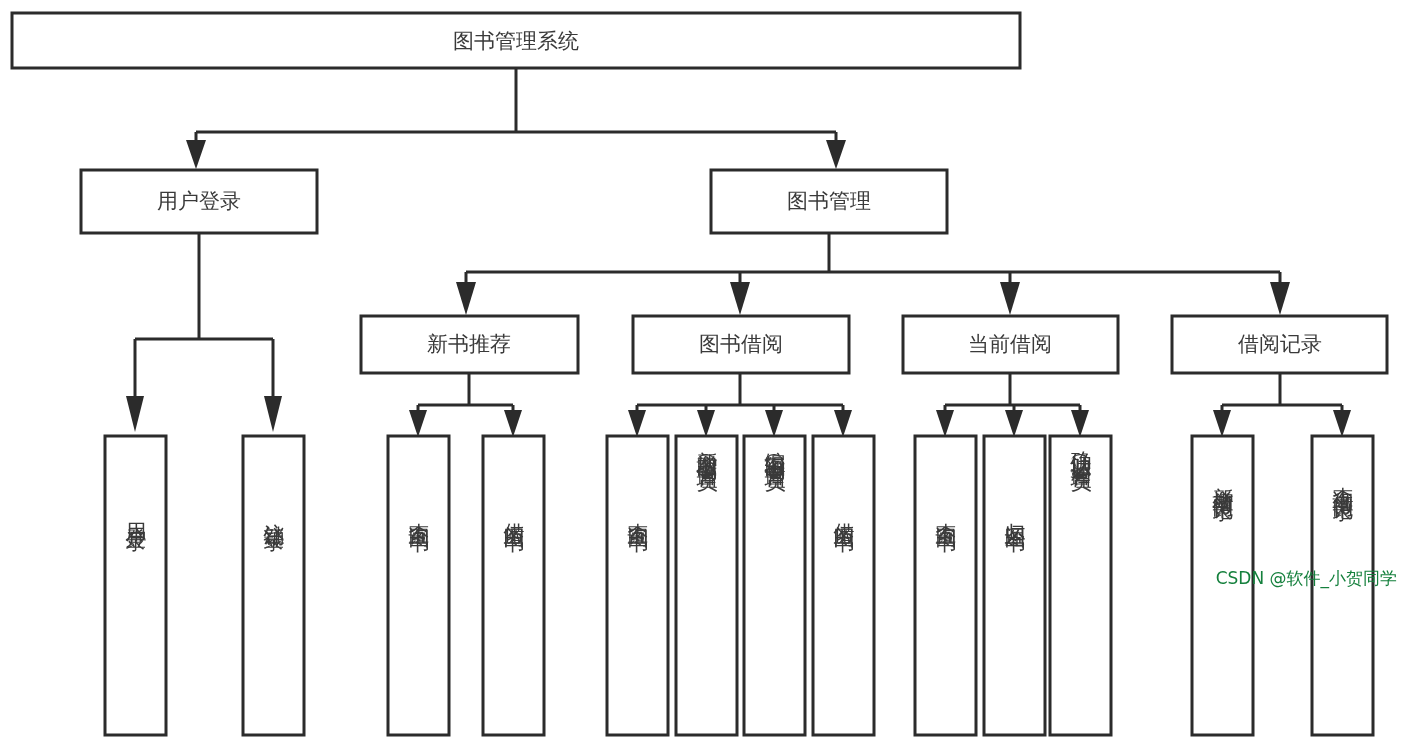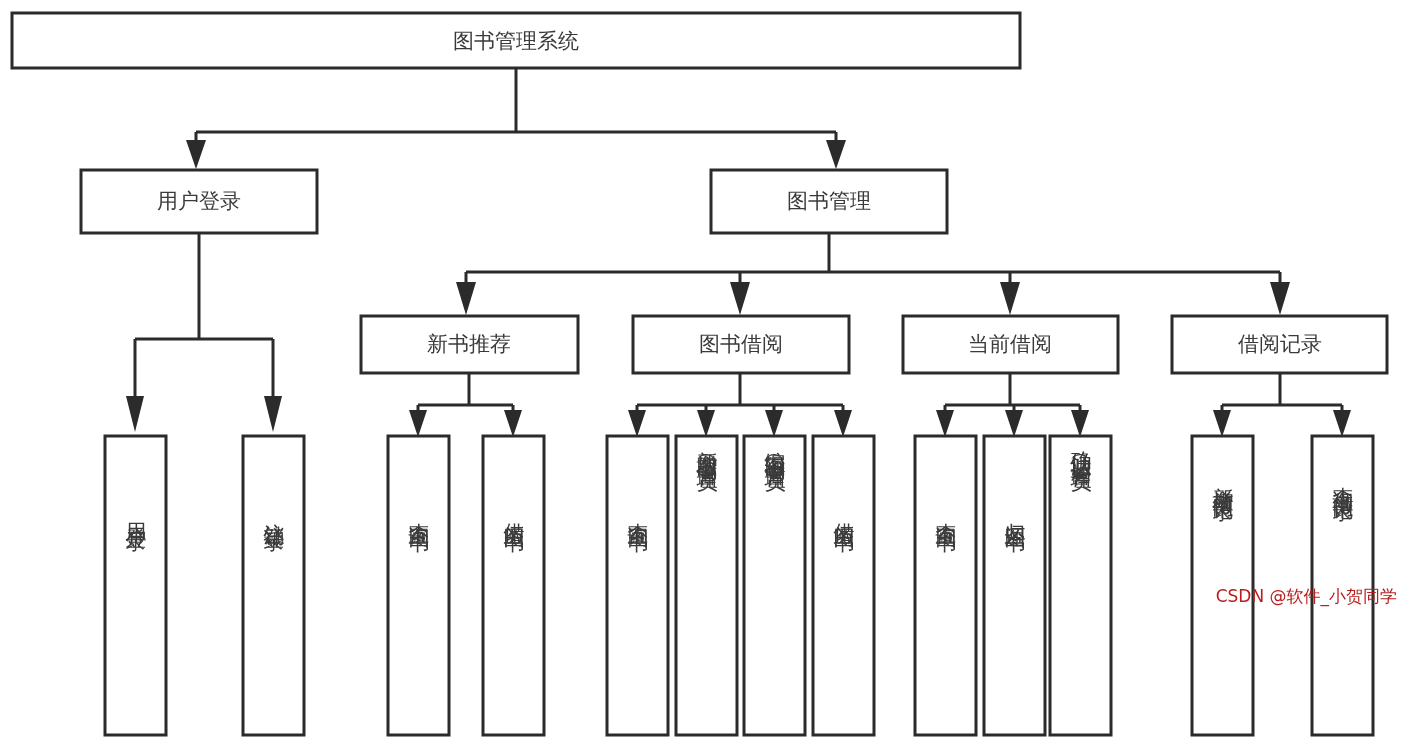--- a/index.html
+++ b/index.html
@@ -54,24 +54,24 @@
     font-size: 21px;
     fill: #3a3a3a;
     text-anchor: middle;
     writing-mode: vertical-rl;
     glyph-orientation-vertical: 0;
     letter-spacing: 3px;
   }
   .watermark {
     position: absolute;
     right: 8px;
-    bottom: 4px;
+    bottom: 22px;
     font-family: "DejaVu Sans", "Liberation Sans", sans-serif;
     font-size: 17px;
-    color: #b91c1c;
+    color: #15803d;
     white-space: nowrap;
     pointer-events: none;
     user-select: none;
   }
 </style>
 </head>
 <body>
 
 <div id="diagram-root">
 

